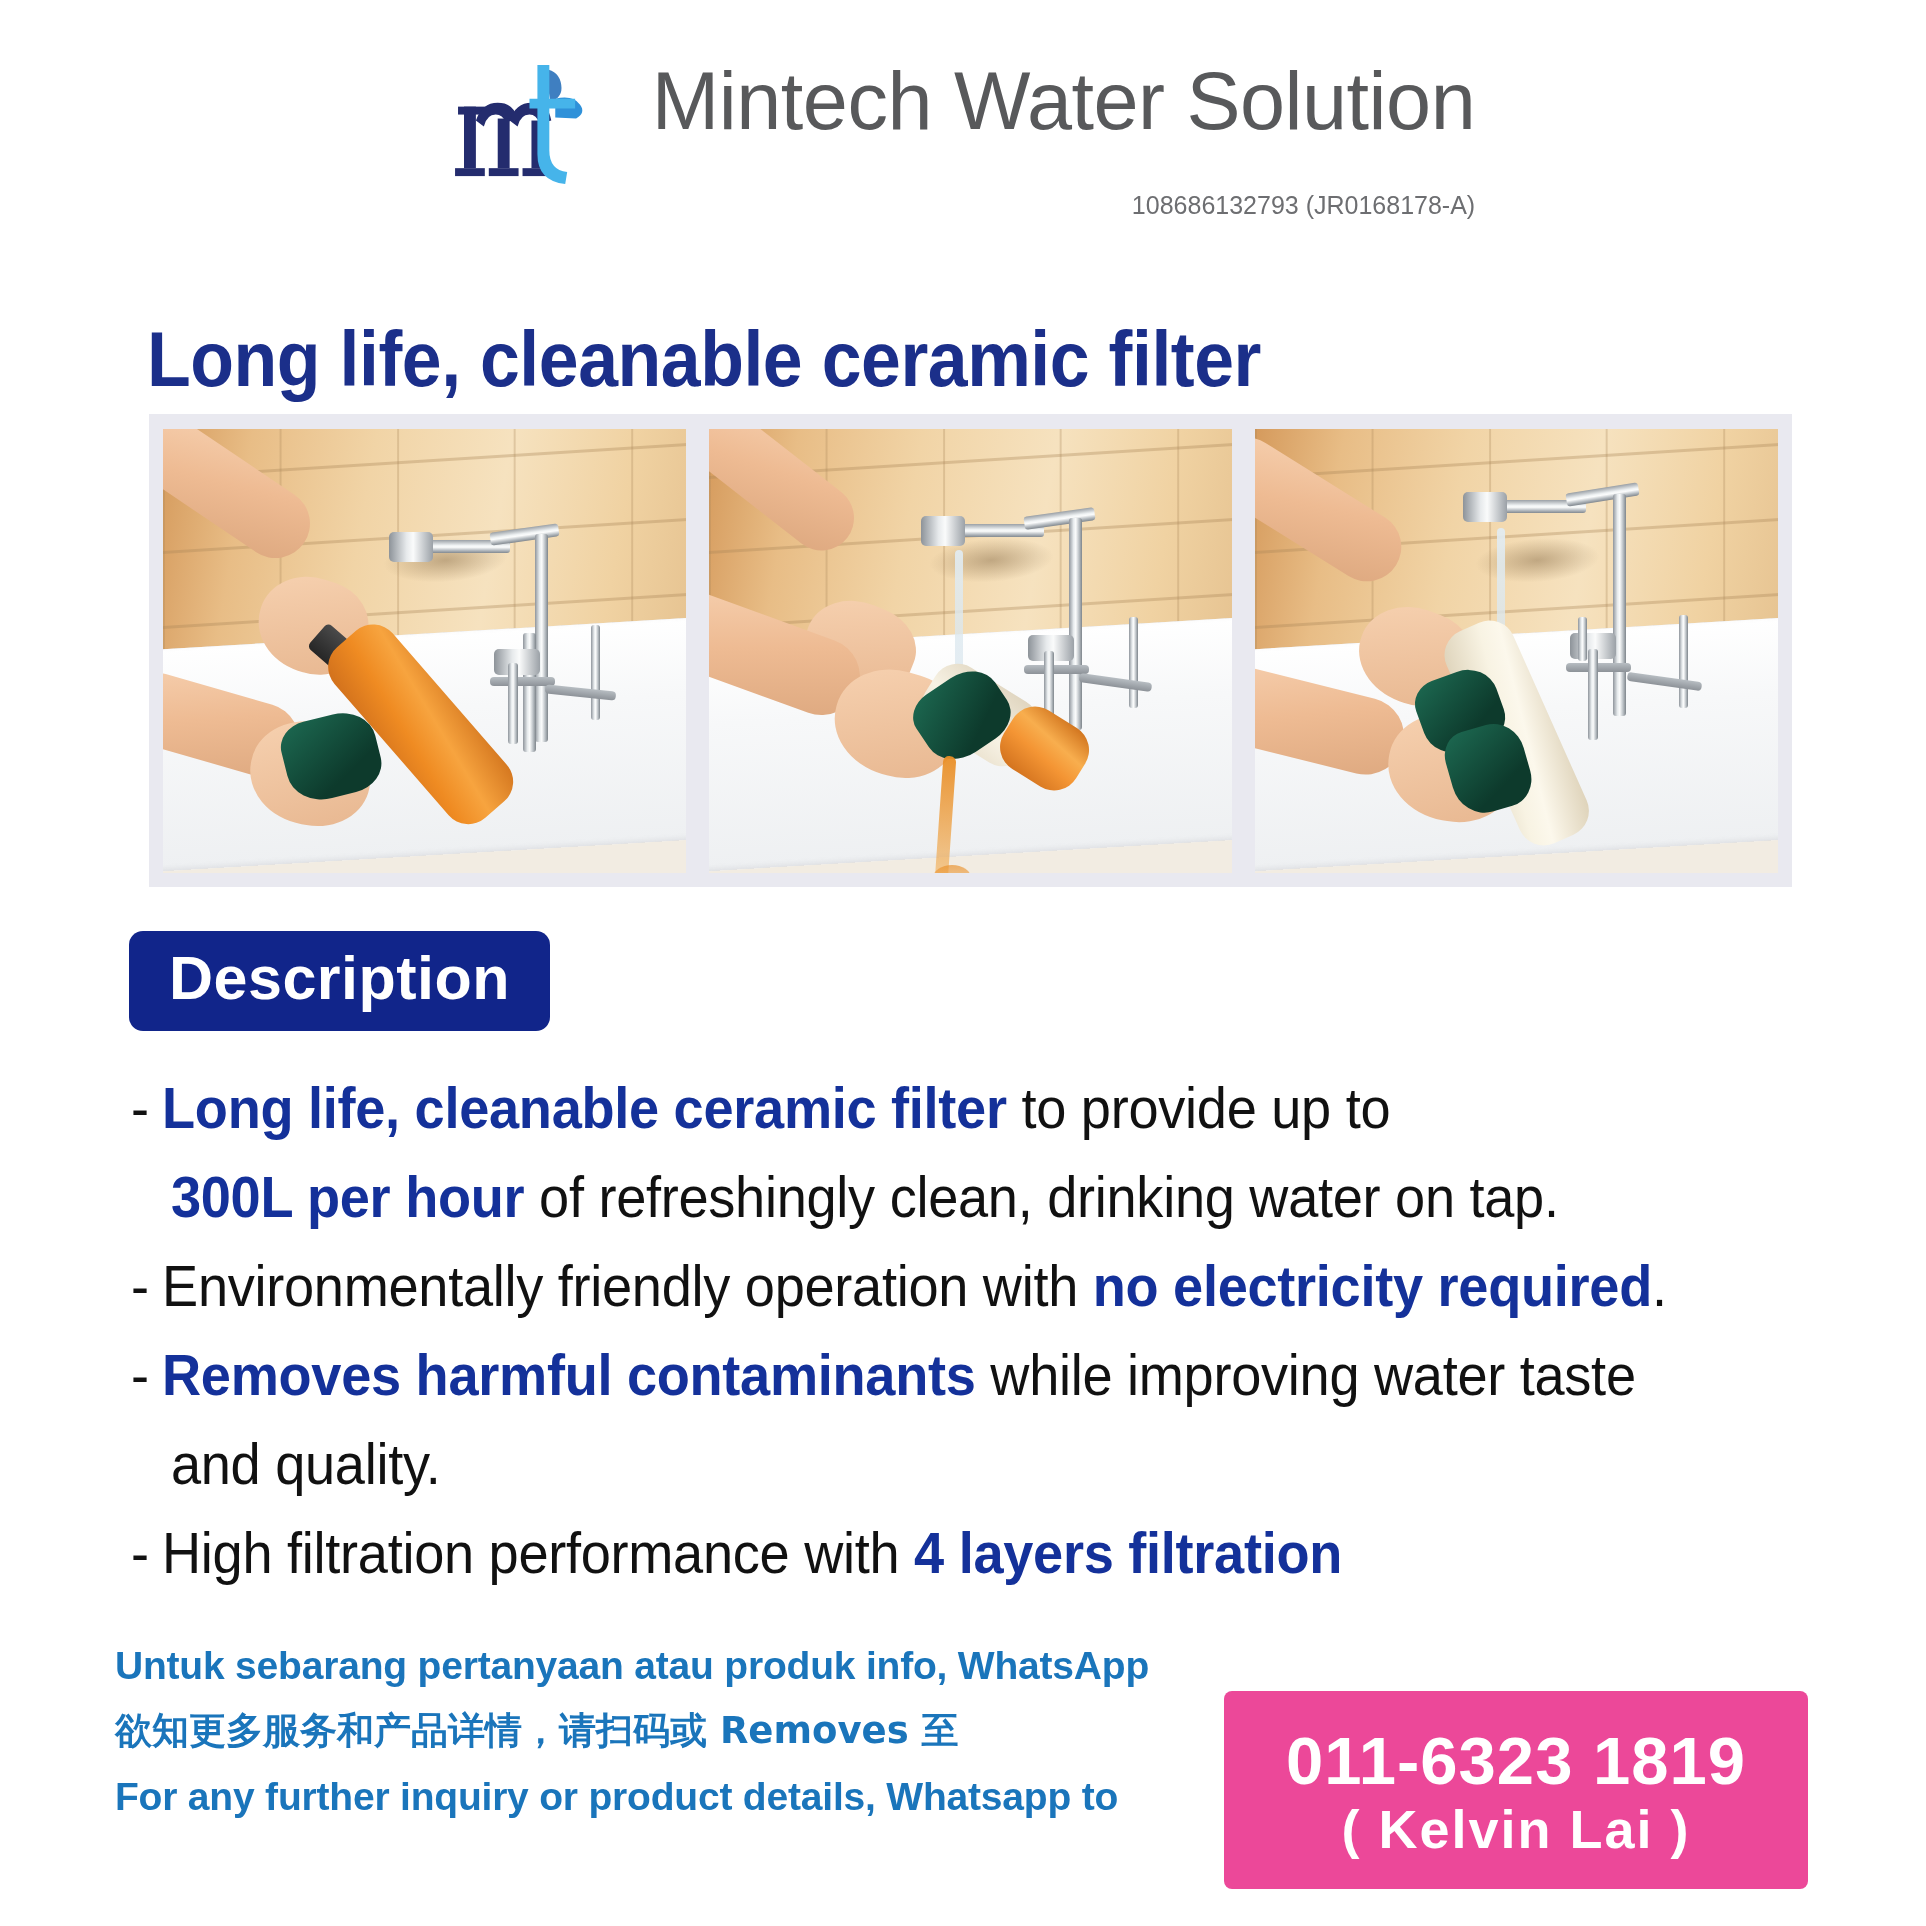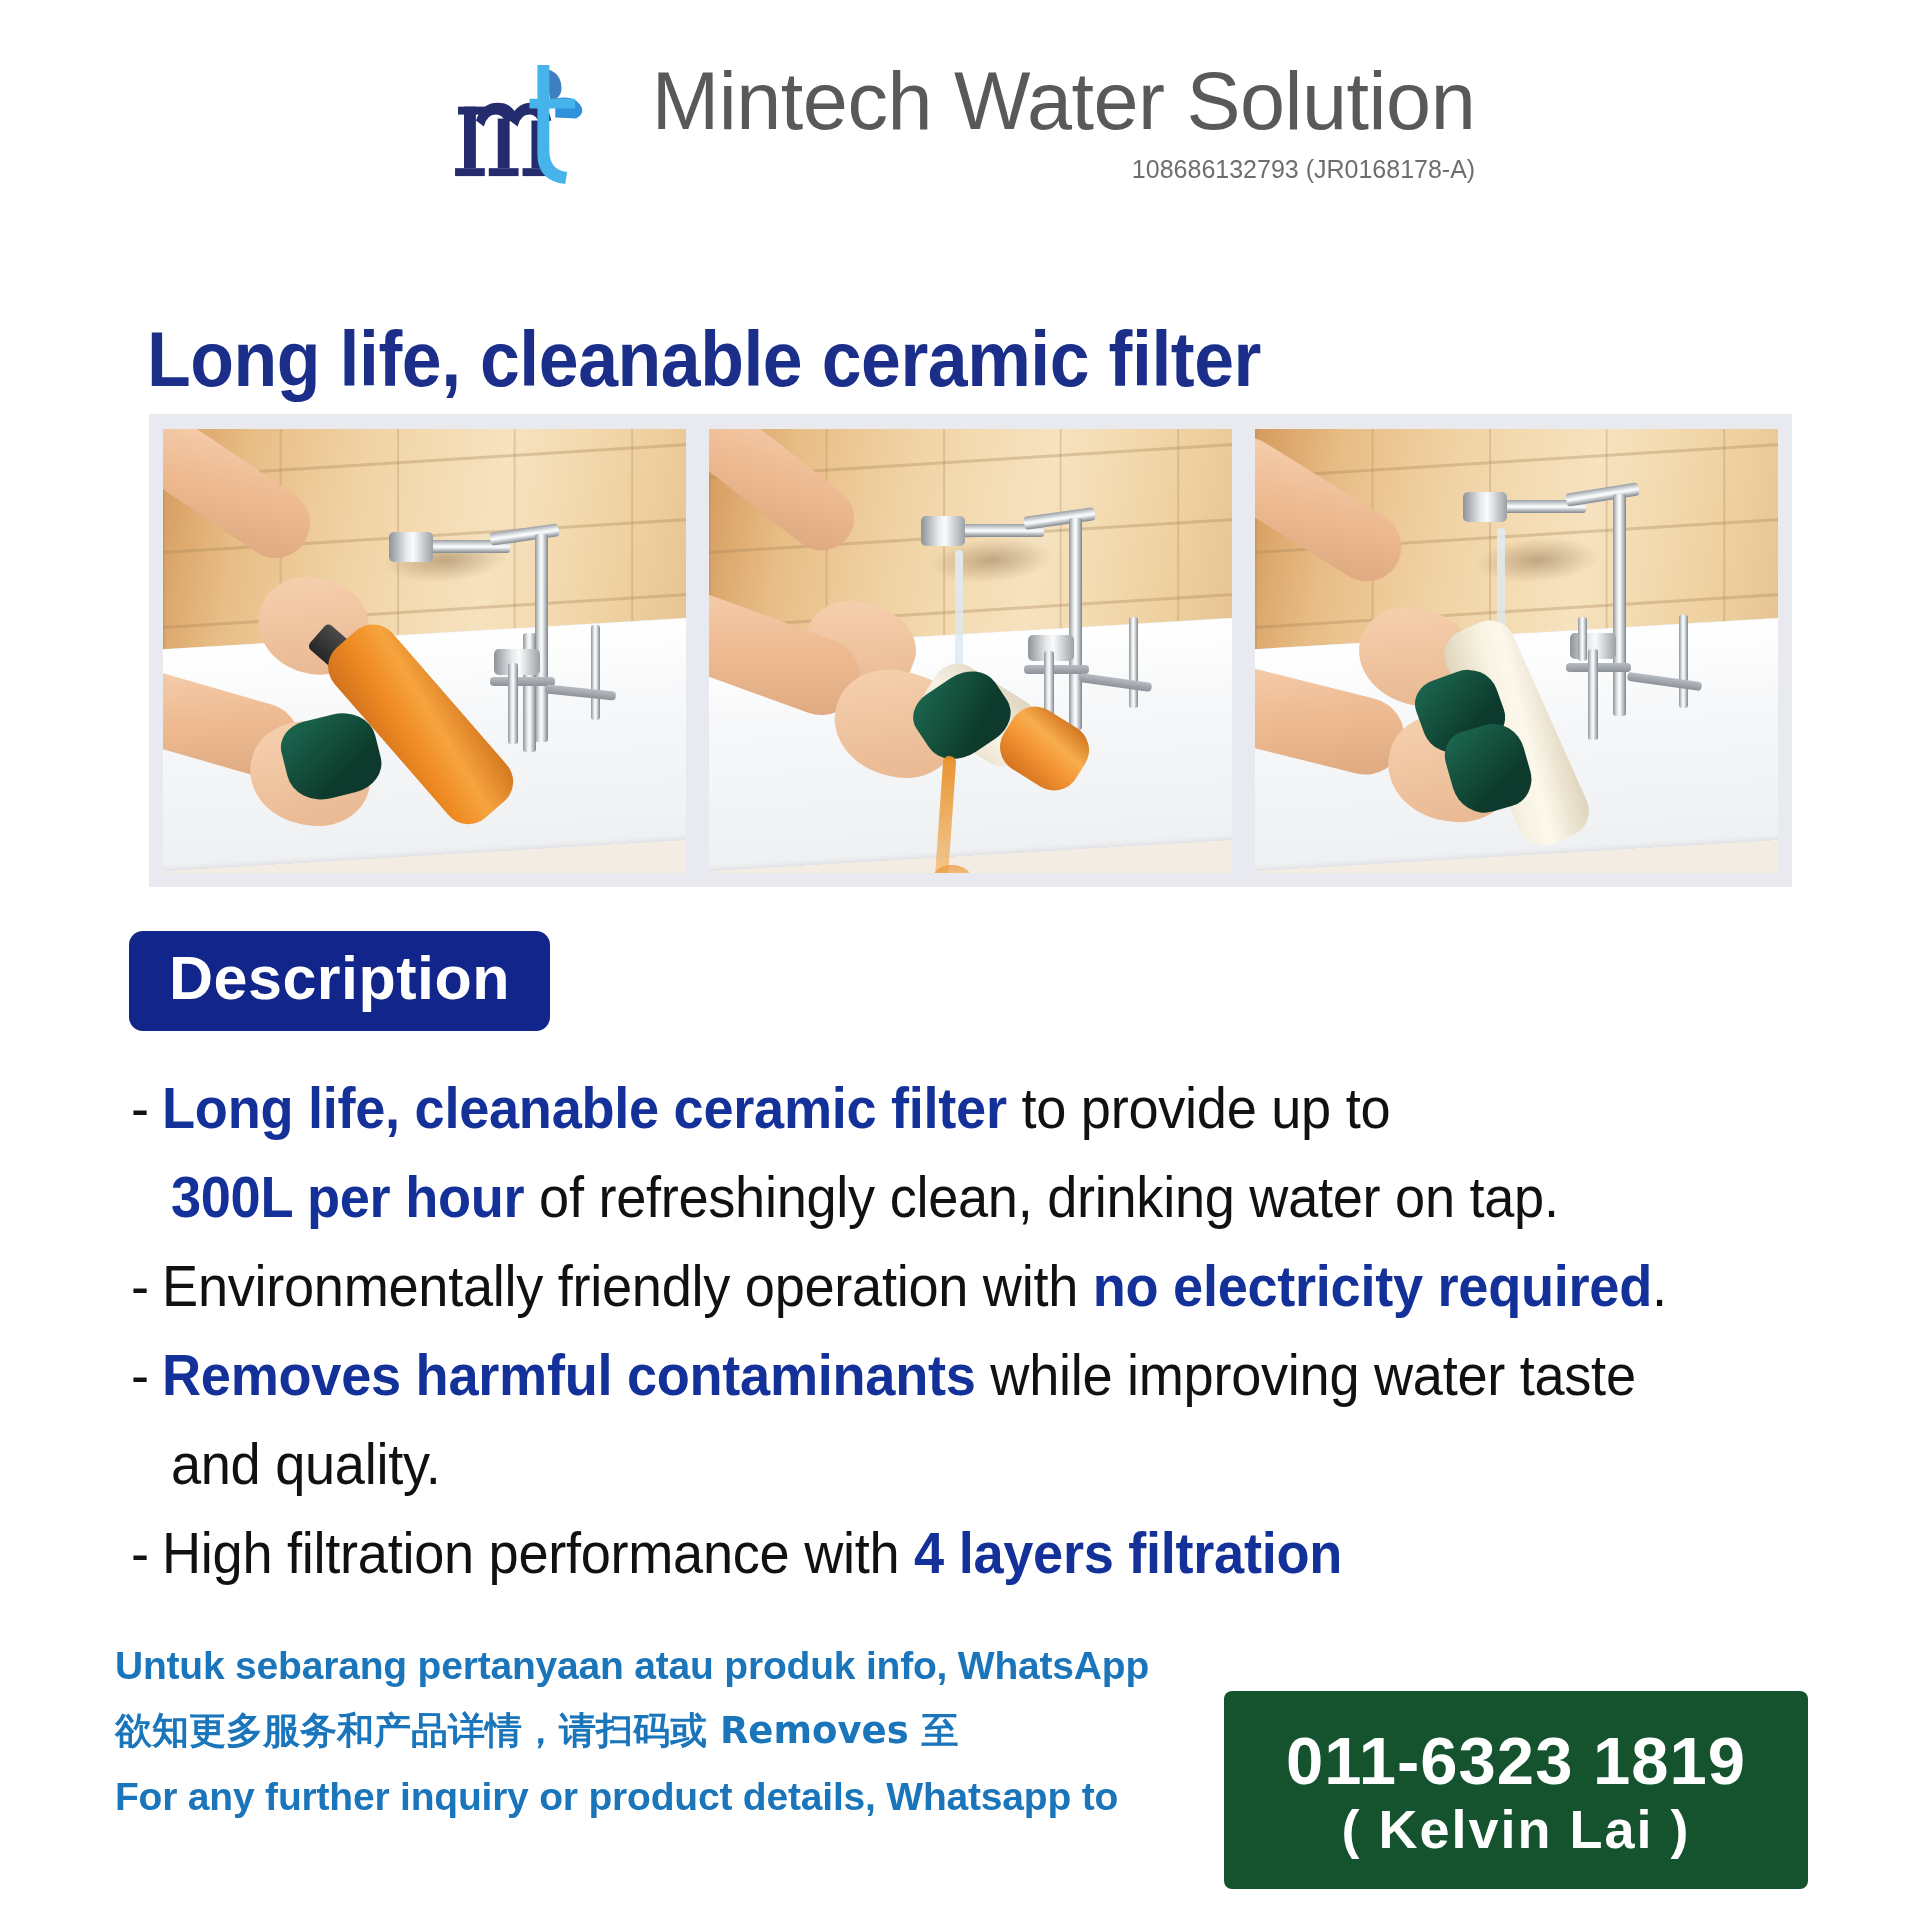--- a/index.html
+++ b/index.html
@@ -35,20 +35,21 @@
     height: 129px;
     position: relative;
     flex: none;
     margin-top: 8px;
   }
   .brand-wrap {
     display: flex;
     flex-direction: column;
     align-items: flex-end;
     margin-top: 10px;
+    gap: 36px;
   }
   .brand-name {
     font-family: "Liberation Sans", sans-serif;
     font-size: 81px;
     line-height: 1.0;
     color: #58595b;
     letter-spacing: -0.5px;
     white-space: nowrap;
     font-weight: 400;
   }
@@ -265,21 +266,21 @@
     font-size: 37px;
     letter-spacing: 0px;
   }
 
   .phone-badge {
     position: absolute;
     left: 1224px;
     top: 1691px;
     width: 584px;
     height: 198px;
-    background: #14532d;
+    background: #ec4899;
     border-radius: 8px;
     display: flex;
     flex-direction: column;
     align-items: center;
     justify-content: center;
     color: #ffffff;
     box-sizing: border-box;
     padding-top: 4px;
   }
   .phone-number {

